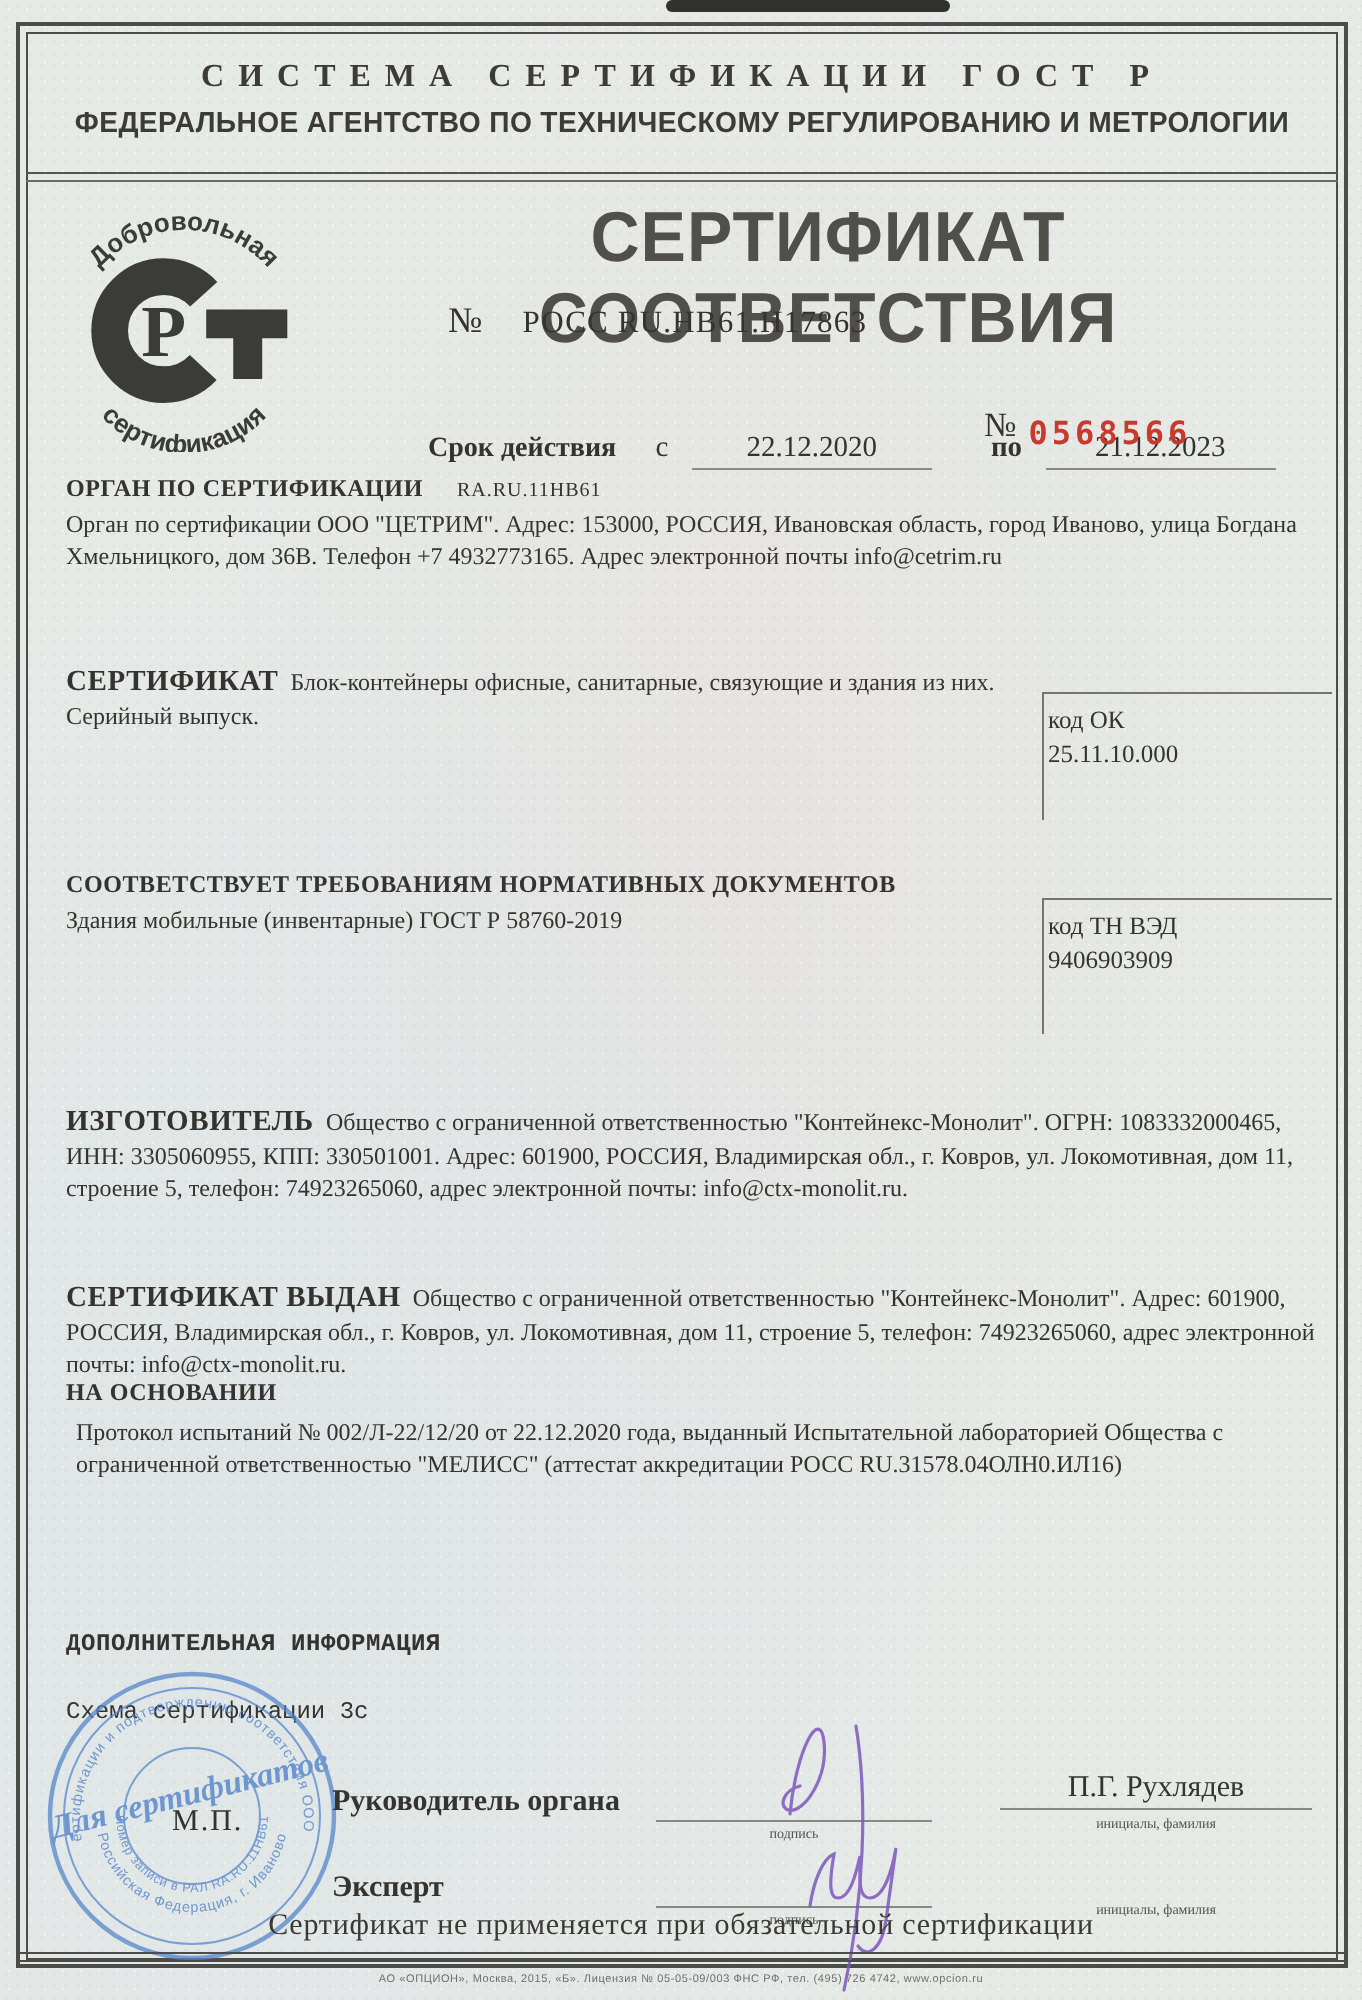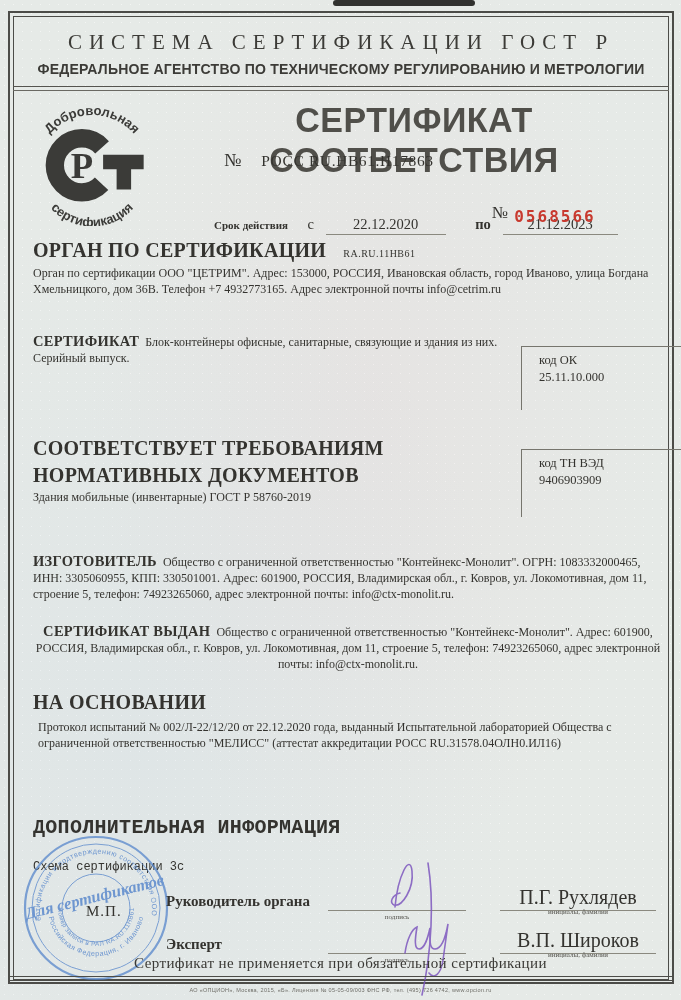--- a/index.html
+++ b/index.html
@@ -11,50 +11,50 @@
       radial-gradient(ellipse at 20% 75%, rgba(170,195,225,.12), transparent 50%),
       radial-gradient(rgba(160,175,170,.18) .5px, transparent .6px),
       radial-gradient(rgba(255,255,255,.5) .5px, transparent .6px);
     background-size:100% 100%,100% 100%,6px 6px,9px 9px;
     font-family:"Liberation Serif", serif;color:var(--text,#34332f);
   }
   .frame-outer{position:absolute;left:8px;top:11px;right:7px;bottom:16px;border:2px solid var(--frame,#4c4c48);}
   .frame-inner{position:absolute;left:13px;top:16px;right:12px;bottom:20px;border:1px solid var(--frame,#4c4c48);}
   .smudge{position:absolute;left:333px;top:0;width:142px;height:6px;background:#1d1d1b;border-radius:3px;opacity:.9;}
   .header{position:absolute;left:15px;top:22px;right:14px;text-align:center;}
-  .sys-title{font-weight:normal;font-size:21px;letter-spacing:7px;color:#3c3b37;padding-top:8px;}
+  .sys-title{font-weight:bold;font-size:16px;letter-spacing:7px;color:#3c3b37;padding-top:8px;}
   .agency{font-family:"Liberation Sans",sans-serif;font-weight:bold;font-size:14.5px;letter-spacing:.2px;color:#3c3b37;transform:scaleX(.97);margin-top:6px;}
   .header-rule{position:absolute;left:13px;right:12px;top:86px;height:3px;border-top:1.5px solid #55544f;border-bottom:1px solid #6a6963;}
   .doc-title{position:absolute;left:168px;top:101px;width:492px;text-align:center;
     font-family:"Liberation Sans",sans-serif;font-weight:bold;font-size:34px;letter-spacing:.5px;
     color:#504f4a;transform:scaleY(1.04);}
   .cert-no-row{position:absolute;left:224px;top:150px;font-size:16px;}
   .cert-no-row .num-sign{font-size:18px;margin-right:16px;}
   .cert-no-value{font-size:15.5px;letter-spacing:.6px;}
   .validity{position:absolute;left:214px;top:188px;width:450px;font-size:14.5px;}
-  .validity .lbl{font-weight:bold;font-size:11px;margin-top:44px;}
+  .validity .lbl{font-weight:bold;font-size:14px;margin-top:44px;}
   .validity .from-lbl{margin-left:16px;}
   .date-u{display:inline-block;text-align:center;border-bottom:1px solid #8a897f;padding:0 10px 1px 10px;margin-left:8px;margin-top:28px;}
   .validity .to-lbl{font-weight:bold;margin-left:26px;}
   .blank-no{position:absolute;left:492px;top:203px;}
   .blank-no .num-sign{font-size:17px;vertical-align:4px;}
   .blank-no .red-num{font-family:"DejaVu Sans Mono",monospace;font-weight:bold;font-size:16px;
     letter-spacing:2px;color:var(--accent-red,#c53a31);margin-left:6px;}
   .sec{position:absolute;left:33px;width:630px;font-size:12px;line-height:1.33;}
-  .sec .h{font-weight:bold;font-size:20px;letter-spacing:.3px;}
+  .sec .h{font-weight:bold;font-size:12px;letter-spacing:.3px;}
   .sec .h-inline{font-weight:bold;font-size:14.5px;letter-spacing:.3px;margin-right:6px;}
   .sec .org-num{font-size:10px;margin-left:14px;letter-spacing:.5px;}
   .sec p{margin:2px 0 0 0;}
   .code-box{position:absolute;left:521px;width:136px;border-top:1px solid #76756d;border-left:1px solid #76756d;
-    padding:5px 6px 0 17px;font-size:12.5px;line-height:1.35;}
+    padding:5px 6px 0 2px;font-size:12.5px;line-height:1.35;}
   .sig-block{position:absolute;font-size:15px;}
   .role{font-weight:bold;font-size:15px;}
   .sig-line{position:absolute;border-bottom:1px solid #8a897f;text-align:center;}
   .sig-sub{position:absolute;font-size:7px;color:#55544e;text-align:center;}
-  .sig-name{position:absolute;font-size:20px;border-bottom:1px solid #8a897f;text-align:center;padding:0 8px 1px 8px;}
+  .sig-name{position:absolute;font-size:15px;border-bottom:1px solid #8a897f;text-align:center;padding:0 8px 1px 8px;}
   .mp{position:absolute;left:86px;top:903px;font-size:15px;letter-spacing:1px;}
   .footer-note{position:absolute;left:0;right:0;top:955px;text-align:center;font-size:15px;color:#3a3935;letter-spacing:.4px;}
   .bottom-rule{position:absolute;left:8px;right:7px;top:976px;height:3px;border-top:1.5px solid #4c4c48;border-bottom:1px solid #4c4c48;}
   .imprint{position:absolute;left:0;right:0;top:987px;text-align:center;font-size:5.5px;color:#6f6e68;letter-spacing:.3px;font-family:"Liberation Sans",sans-serif;}
   .logo-wrap{position:absolute;left:22px;top:94px;width:140px;height:132px;}
   .stamp-wrap{position:absolute;left:18px;top:830px;width:156px;height:156px;opacity:.82;}
   .ink-wrap{position:absolute;left:310px;top:845px;width:170px;height:155px;pointer-events:none;}
 </style>
 </head>
 <body>
@@ -129,21 +129,21 @@
   </div>
   <div class="code-box" style="top:449px;height:62px;">
     <div>код ТН ВЭД</div>
     <div>9406903909</div>
   </div>
 
   <div class="sec" style="top:552px;">
     <p style="margin:0;"><span class="h-inline">ИЗГОТОВИТЕЛЬ</span><span>Общество с ограниченной ответственностью "Контейнекс-Монолит". ОГРН: 1083332000465, ИНН: 3305060955, КПП: 330501001. Адрес: 601900, РОССИЯ, Владимирская обл., г. Ковров, ул. Локомотивная, дом 11, строение 5, телефон: 74923265060, адрес электронной почты: info@ctx-monolit.ru.</span></p>
   </div>
 
-  <div class="sec" style="top:622px;text-align:center;">
+  <div class="sec" style="top:640px;">
     <p style="margin:0;"><span class="h-inline">СЕРТИФИКАТ ВЫДАН</span><span>Общество с ограниченной ответственностью "Контейнекс-Монолит". Адрес: 601900, РОССИЯ, Владимирская обл., г. Ковров, ул. Локомотивная, дом 11, строение 5, телефон: 74923265060, адрес электронной почты: info@ctx-monolit.ru.</span></p>
   </div>
 
   <div class="sec" style="top:689px;">
     <div class="h">НА ОСНОВАНИИ</div>
     <p style="margin-top:4px;padding-left:5px;">Протокол испытаний № 002/Л-22/12/20 от 22.12.2020 года, выданный Испытательной лабораторией Общества с ограниченной ответственностью "МЕЛИСС" (аттестат аккредитации РОСС RU.31578.04ОЛН0.ИЛ16)</p>
   </div>
 
   <div class="sec" style="top:815px;width:420px;font-family:Liberation Mono, monospace;">
     <div class="h">ДОПОЛНИТЕЛЬНАЯ ИНФОРМАЦИЯ</div>
@@ -184,21 +184,20 @@
   <div class="sig-line" style="left:328px;top:892px;width:138px;height:18px;"></div>
   <div class="sig-sub" style="left:328px;top:913px;width:138px;">подпись</div>
   <div class="sig-name" style="left:500px;top:886px;min-width:140px;">П.Г. Рухлядев</div>
   <div class="sig-sub" style="left:500px;top:908px;width:156px;">инициалы, фамилия</div>
 
   <div class="sig-block" style="left:166px;top:936px;">
     <span class="role">Эксперт</span>
   </div>
   <div class="sig-line" style="left:328px;top:935px;width:138px;height:18px;"></div>
   <div class="sig-sub" style="left:328px;top:956px;width:138px;">подпись</div>
-  <div class="sig-name" style="left:500px;top:929px;min-width:140px;">В.П. Широков</div>
   <div class="sig-sub" style="left:500px;top:951px;width:156px;">инициалы, фамилия</div>
 
   <div class="ink-wrap">
     <svg width="170" height="155" viewBox="0 0 170 155">
       <g stroke="#7e58bf" fill="none" stroke-width="1.6" stroke-linecap="round" opacity=".85">
         <path d="M 85 62 C 88 30 100 8 102 26 C 104 44 92 62 84 60 C 79 58 82 50 90 48"></path>
         <path d="M 118 18 C 124 55 122 105 112 150"></path>
         <path d="M 95 108 c 2 -14 7 -24 12 -26 c -2 12 -3 22 2 22 c 6 0 9 -12 11 -21 c 0 12 -1 21 5 21 c 7 0 11 -14 13 -25 l -5 36 c -2 14 -9 20 -14 13"></path>
       </g>
     </svg>

